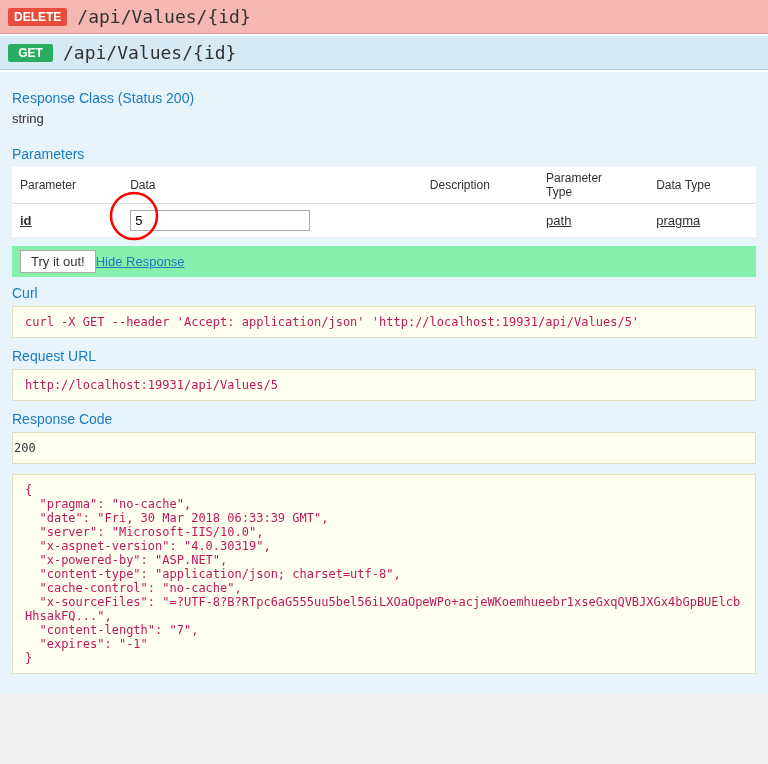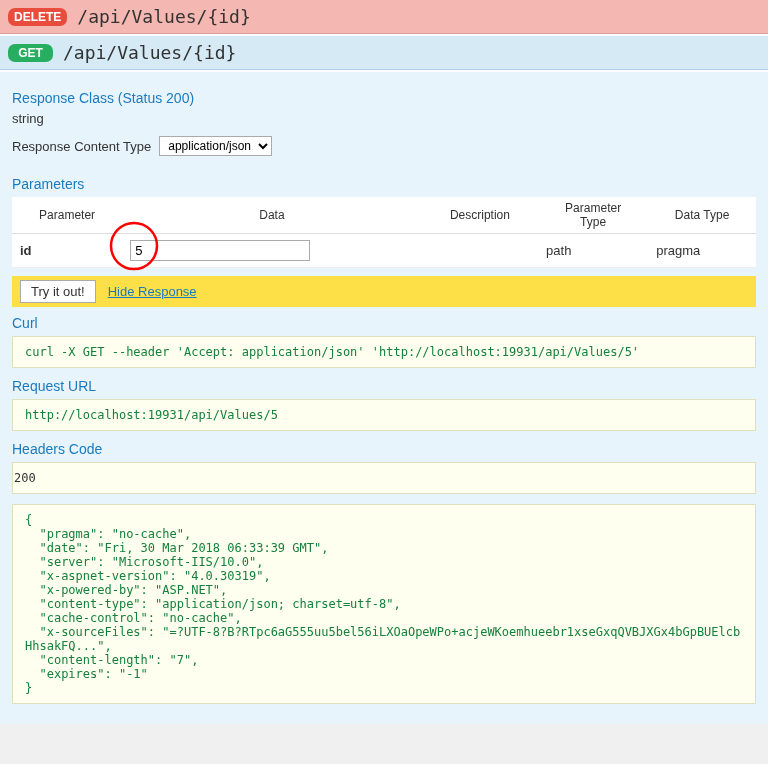--- a/index.html
+++ b/index.html
@@ -22,21 +22,21 @@
       padding: 6px 8px;
       margin-bottom: 2px;
     }
     .method-bar.delete-bar { background: #f5b7b1; border-bottom: 1px solid #e0a09a; }
     .method-bar.get-bar { background: #d5eaf5; border-bottom: 1px solid #b0cfe8; }
 
     .method-badge {
       font-weight: bold;
       font-size: 12px;
       padding: 2px 6px;
-      border-radius: 7px;
+      border-radius: 2px;
       margin-right: 10px;
       color: #fff;
       min-width: 45px;
       text-align: center;
     }
     .method-badge.delete { background: #e74c3c; }
     .method-badge.get { background: #27ae60; }
 
     .method-path {
       font-family: monospace;
@@ -86,56 +86,56 @@
     .parameters-section {
       margin-bottom: 8px;
       margin-top: 20px;
     }
     .params-table {
       width: 100%;
       border-collapse: collapse;
       background: #fff;
     }
     .params-table th {
-      text-align: center;
+      text-align: left;
       font-weight: normal;
       color: #333;
       font-size: 12px;
       padding: 4px 8px;
       border-bottom: 1px solid #ddd;
     }
     .params-table td {
       padding: 6px 8px;
       border-bottom: 1px solid #eee;
       font-size: 13px;
       vertical-align: middle;
+      text-decoration: underline;
     }
     .param-name {
       font-weight: bold;
     }
     .param-input {
       border: 1px solid #aaa;
       padding: 2px 4px;
       font-size: 13px;
       width: 180px;
     }
 
     
     .value-cell {
       position: relative;
     }
 
     
     .buttons-row {
       display: flex;
       align-items: center;
-      gap: 12px;
       margin: 8px 0;
       padding: 4px 8px;
-      background: #fde047;
+      background: #86efac;
     }
     .try-btn {
       background: #fff;
       border: 1px solid #aaa;
       padding: 3px 10px;
       font-size: 13px;
       cursor: pointer;
       color: #333;
     }
     .hide-response-link {
@@ -150,21 +150,21 @@
     
     .output-section {
       margin-bottom: 10px;
     }
     .output-box {
       background: #fffff0;
       border: 1px solid #e0e0c0;
       padding: 8px 12px;
       font-family: monospace;
       font-size: 12px;
-      color: #15803d;
+      color: #be185d;
       word-break: break-all;
       white-space: pre-wrap;
     }
     .output-box.json-body {
       color: #8b0000;
       padding: 12px;
     }
 
     
     .response-code-box {
@@ -191,26 +191,20 @@
     <span class="method-path">/api/Values/{id}</span>
   </div>
 
   <div class="content-area">
 
     <div class="output-section">
       <div class="section-title">Response Class (Status 200)</div>
       <div class="response-type-text">string</div>
     </div>
 
-    <div class="content-type-row">
-      <span class="content-type-label">Response Content Type</span>
-      <select class="content-type-select">
-        <option>application/json</option>
-      </select>
-    </div>
 
     <div class="parameters-section">
       <div class="section-title">Parameters</div>
       <table class="params-table">
         <thead>
           <tr>
             <th>Parameter</th>
             <th>Data</th>
             <th>Description</th>
             <th style="white-space:pre-line">Parameter
@@ -246,21 +240,21 @@
       <div class="output-box">curl -X GET --header 'Accept: application/json' 'http://localhost:19931/api/Values/5'</div>
     </div>
 
     <div class="output-section">
       <div class="section-title">Request URL</div>
       <div class="output-box">http://localhost:19931/api/Values/5</div>
     </div>
 
 
     <div class="output-section">
-      <div class="section-title">Headers Code</div>
+      <div class="section-title">Response Code</div>
       <div class="response-code-box">200</div>
     </div>
 
     <div class="output-section">
       <div class="output-box">{
   "pragma": "no-cache",
   "date": "Fri, 30 Mar 2018 06:33:39 GMT",
   "server": "Microsoft-IIS/10.0",
   "x-aspnet-version": "4.0.30319",
   "x-powered-by": "ASP.NET",

